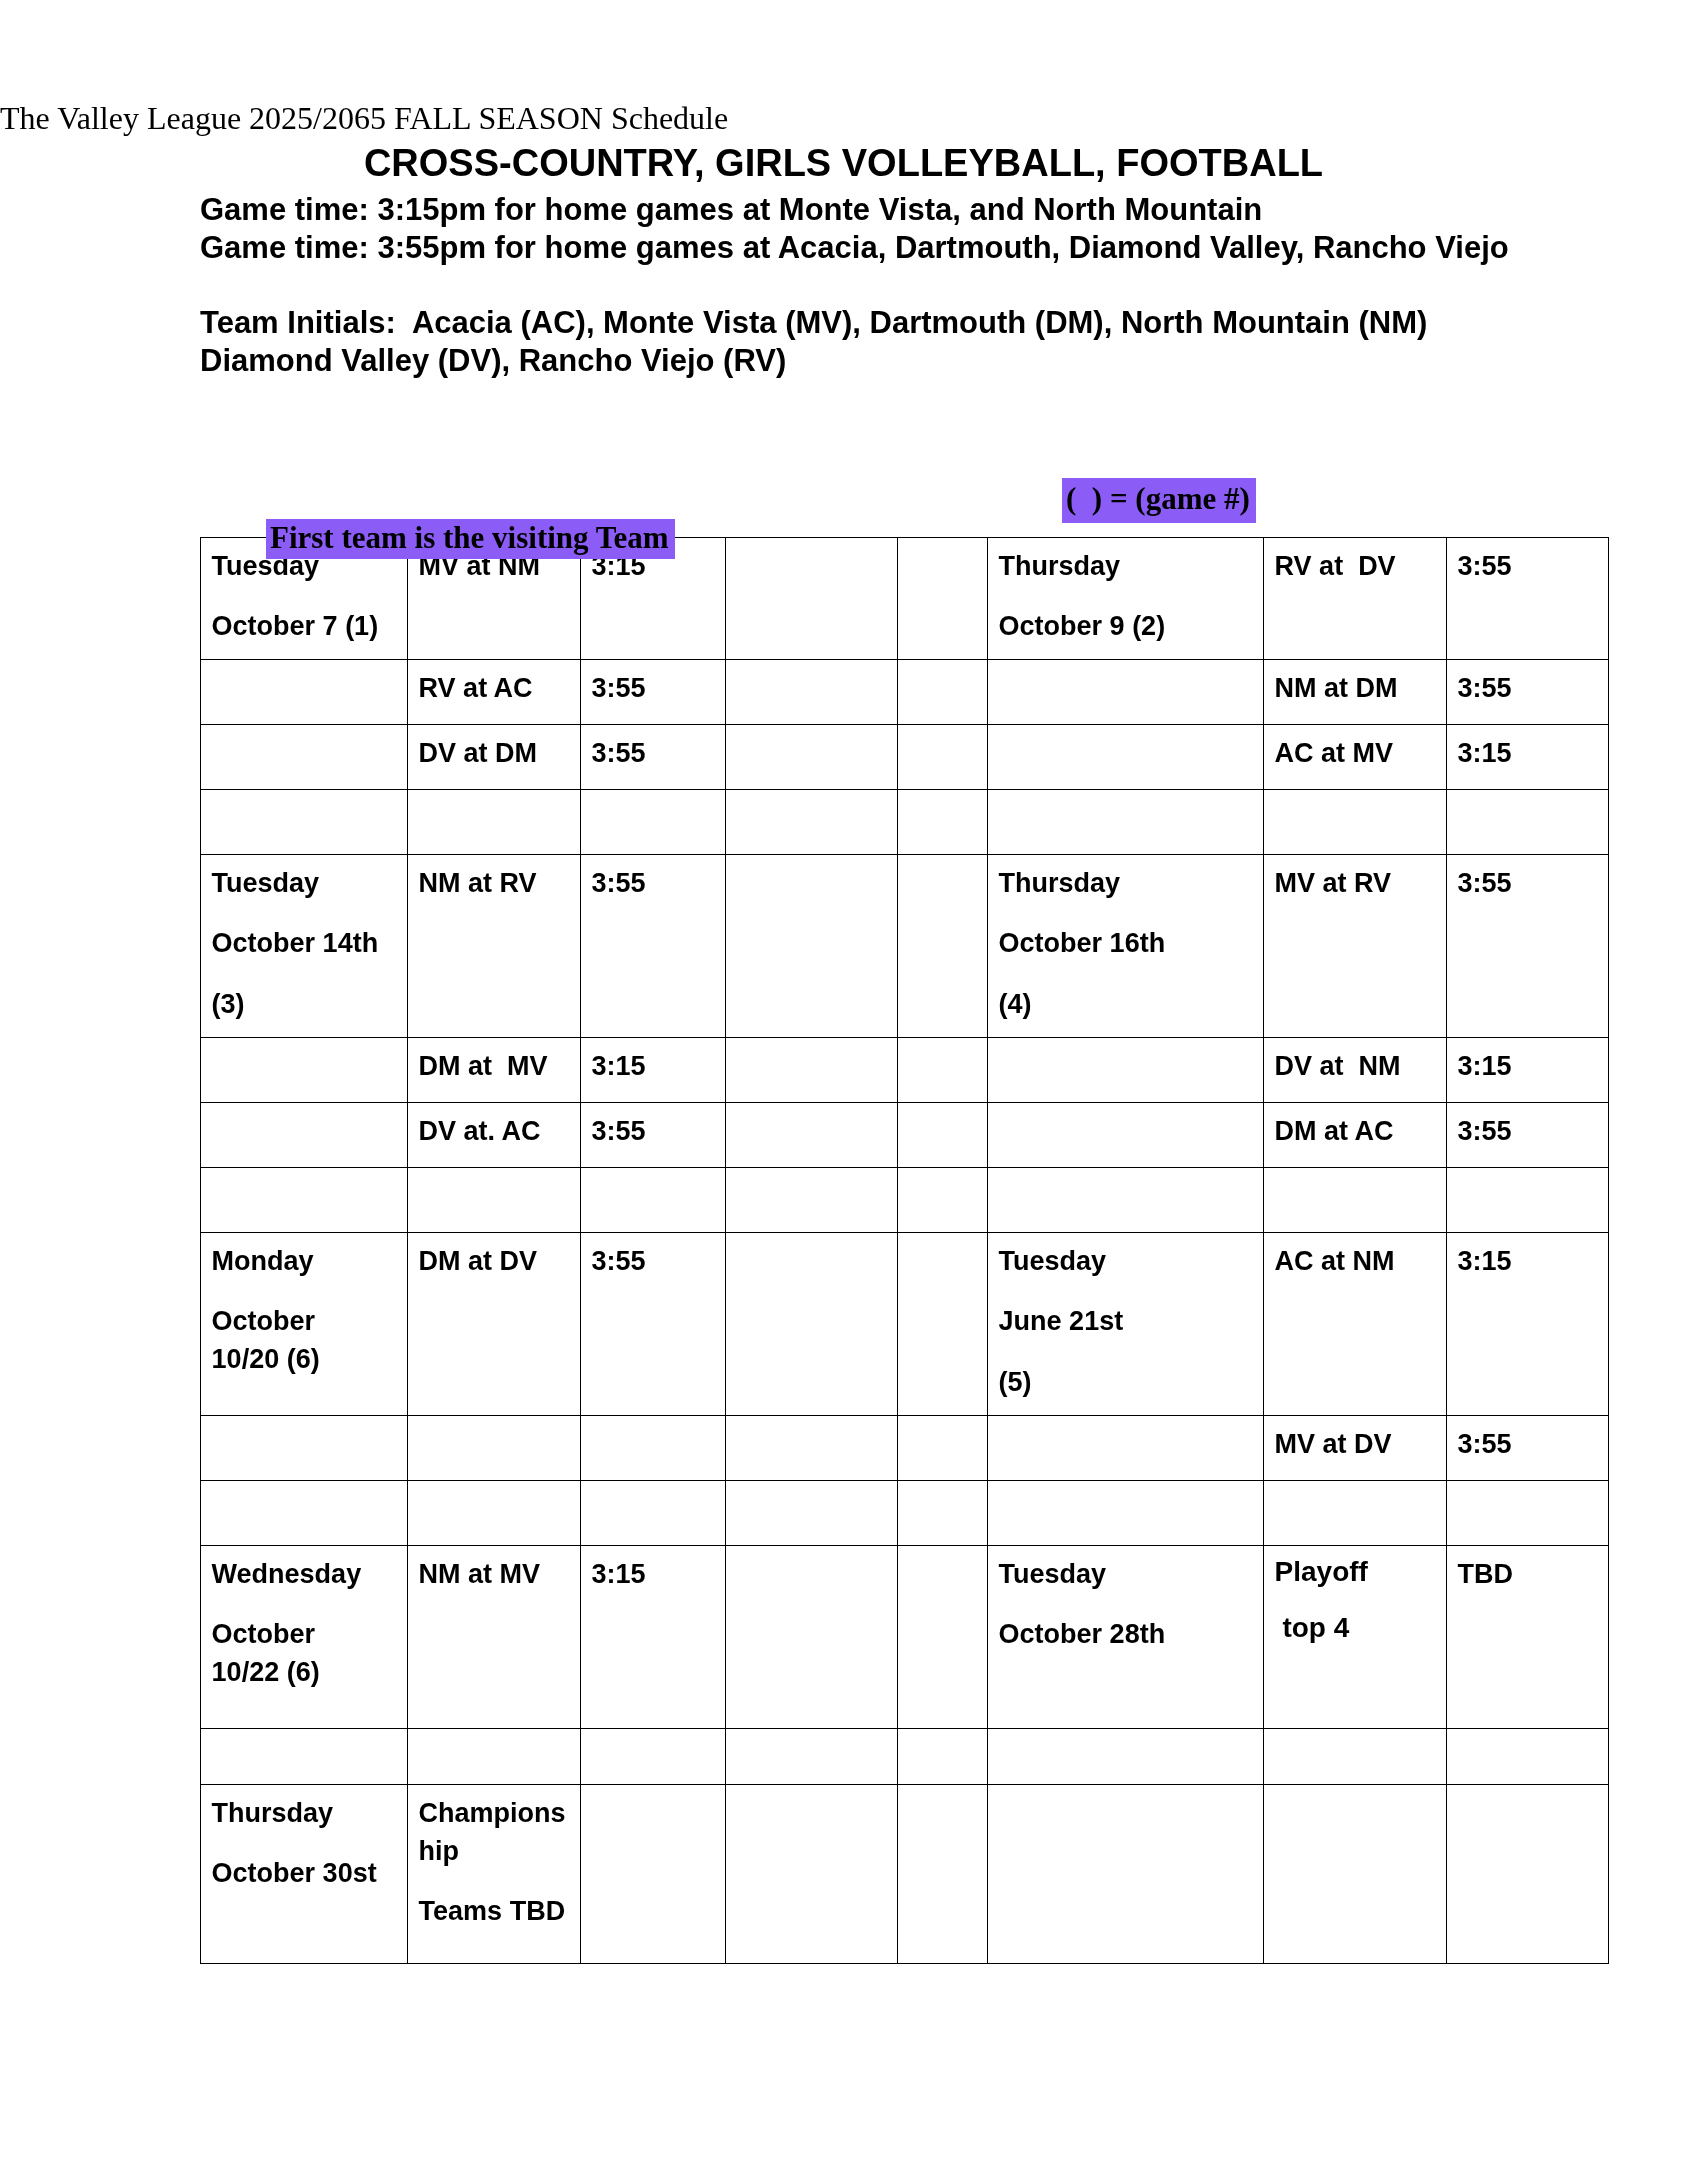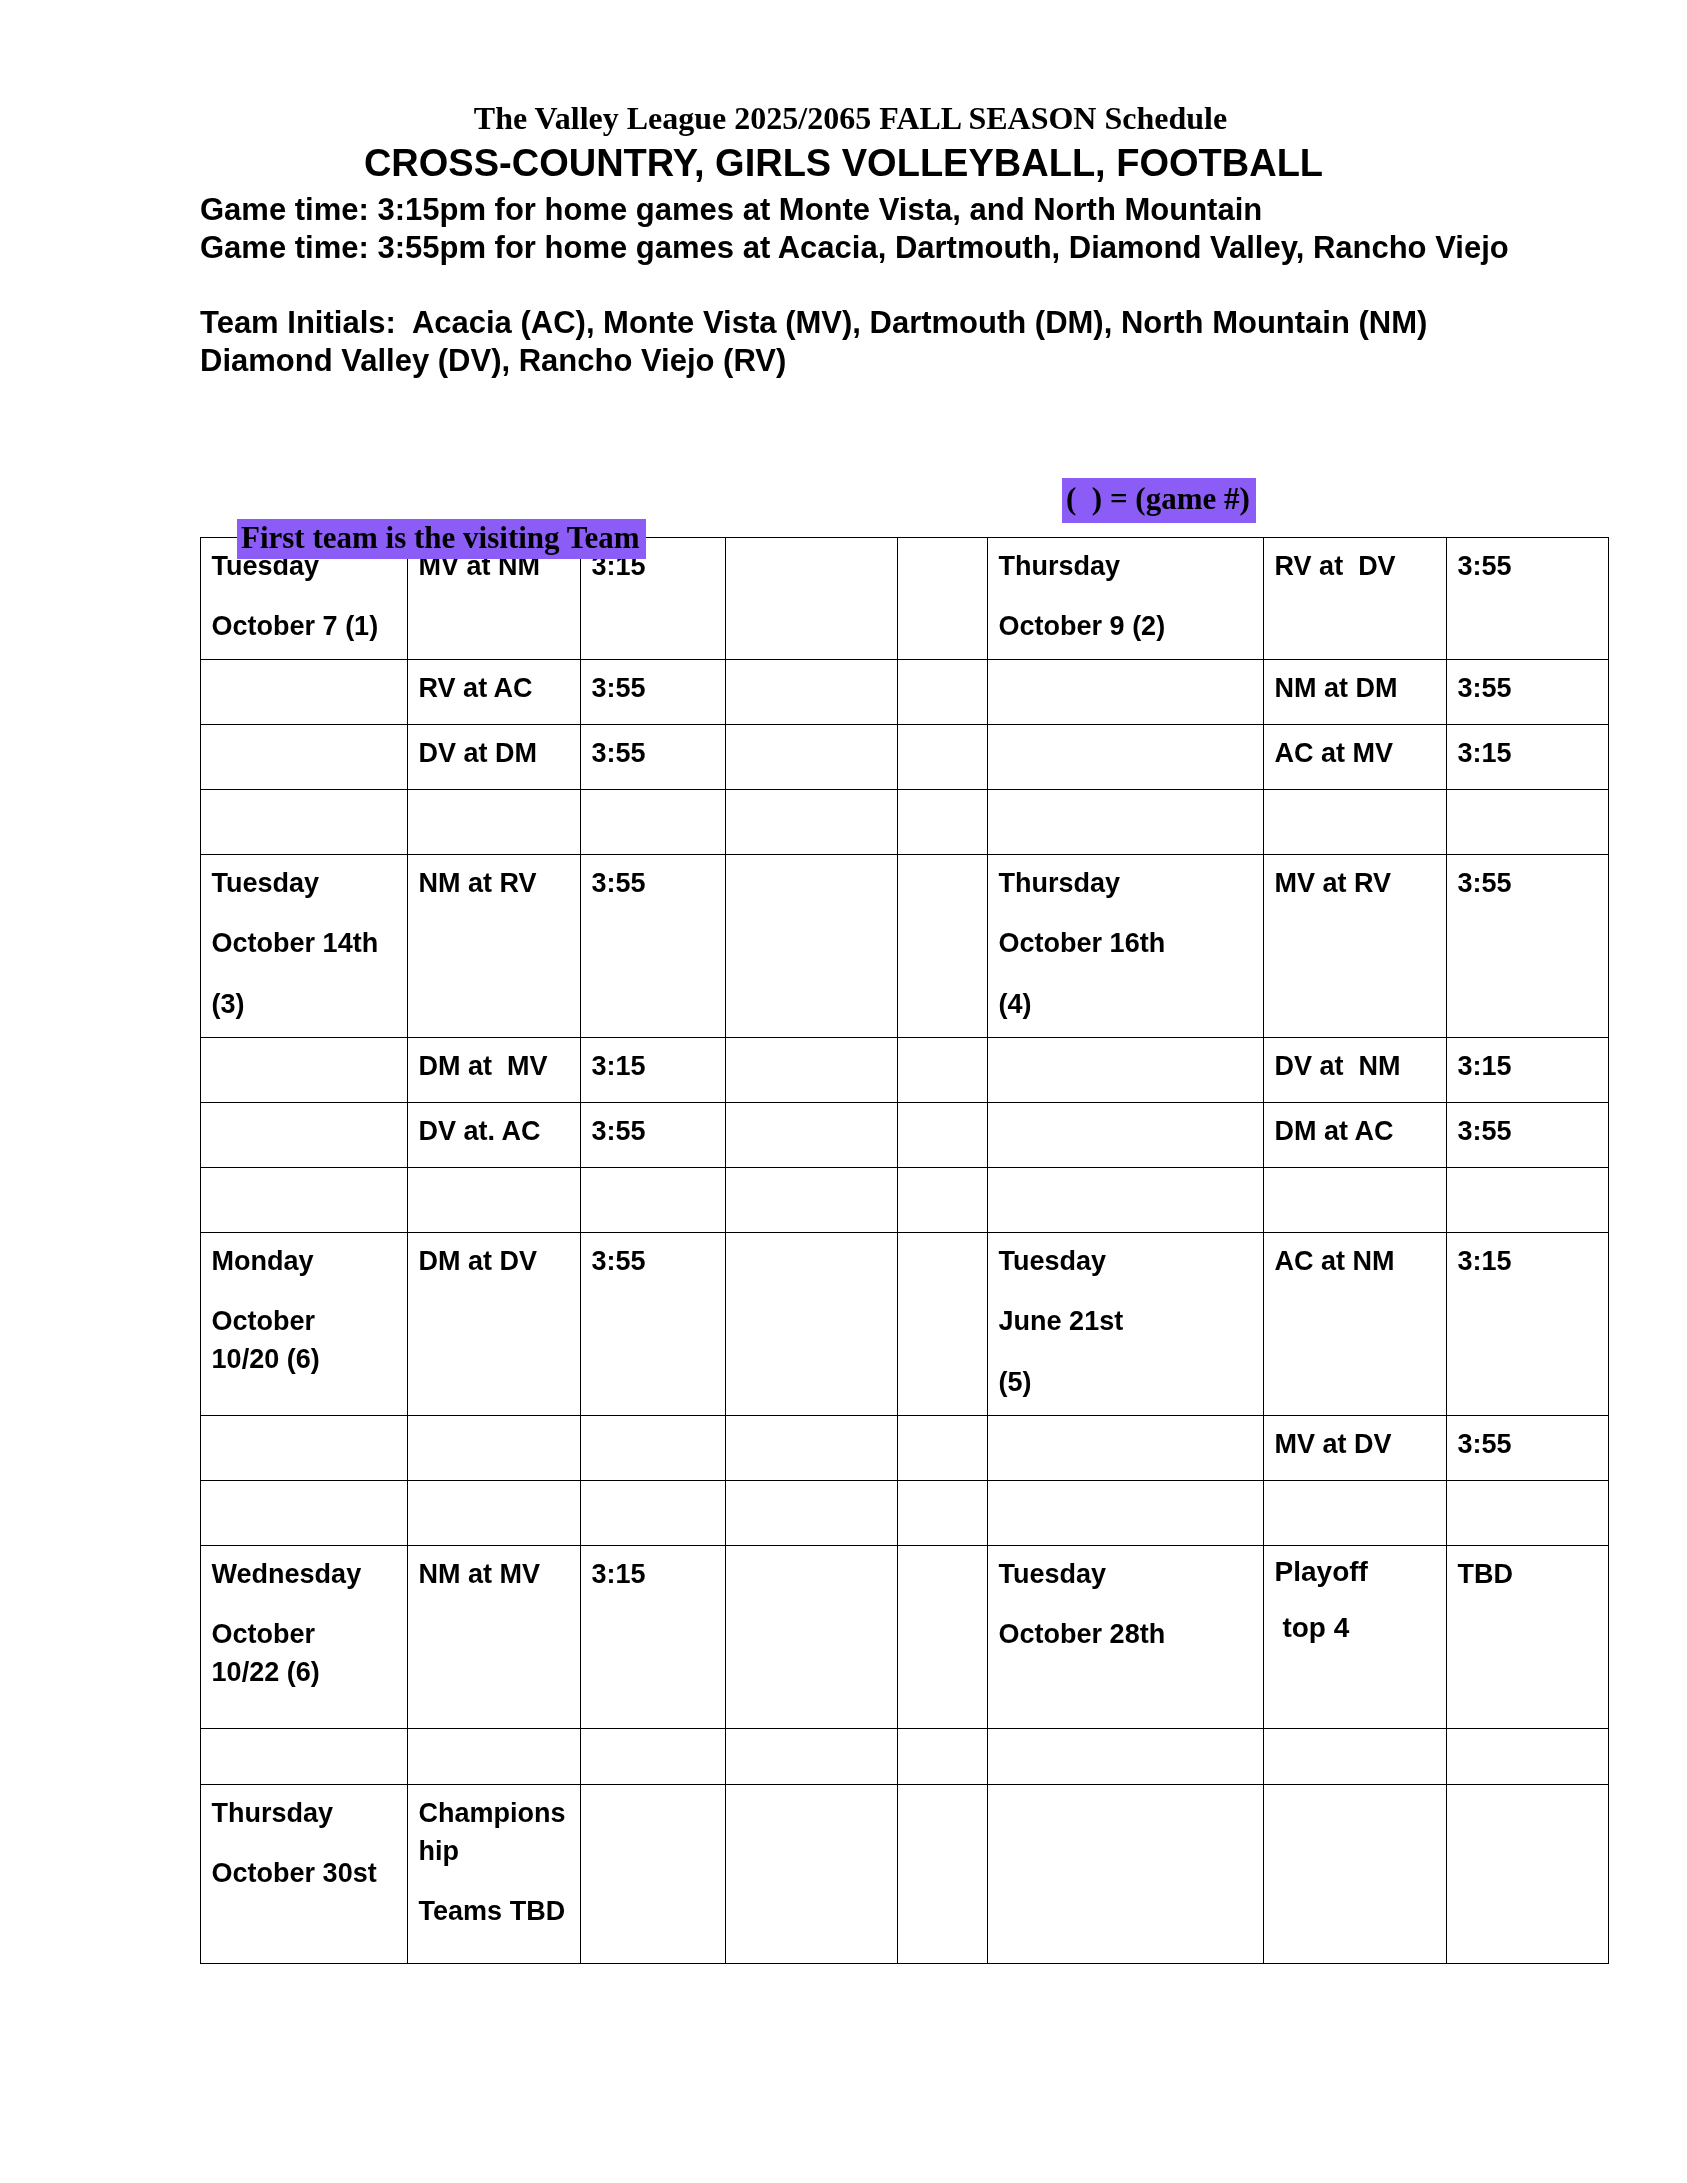--- a/index.html
+++ b/index.html
@@ -5,24 +5,24 @@
   html,body { margin:0; padding:0; background:#ffffff; }
   body {
     width:1687px; height:2183px;
     font-family:"Liberation Sans", sans-serif;
     color:#000;
     position:relative;
   }
   .page { width:1687px; height:2183px; padding-top:98px; box-sizing:border-box; }
 
   .title {
-    text-align:center;
+    text-align:left;
     font-family:"Liberation Serif", serif;
-    font-weight:bold;
-    font-size:32px; line-height:41px;margin-left:14px;
+    font-weight:normal;
+    font-size:32px; line-height:41px;
   }
   .subtitle {
     text-align:center;
     font-family:"Liberation Sans", sans-serif;
     font-weight:bold;
     font-size:38px; line-height:48px;
   }
   .gametime, .initials {
     margin-left:200px;
     font-family:Liberation Sans, sans-serif;
@@ -37,21 +37,21 @@
     margin-left:200px;
     margin-top:98px;
     position:relative;
     height:40px; line-height:40px;
     font-family:"Liberation Serif", serif;
     font-weight:bold;
     font-size:31px;
     white-space:pre-wrap;
   }
   .hl { background:#8b5cf6; padding:1.3px 6.6px 4px 4px; }
-  .note-left { margin-left:6px; }
+  .note-left { margin-left:35px; }
   .note-right { position:absolute; left:862px; top:0; }
 
   table.schedule {
     margin-left:200px;
     margin-top:18.5px;
     border-collapse:collapse;
     table-layout:fixed;
     width:1408px;
   }
   table.schedule td {

